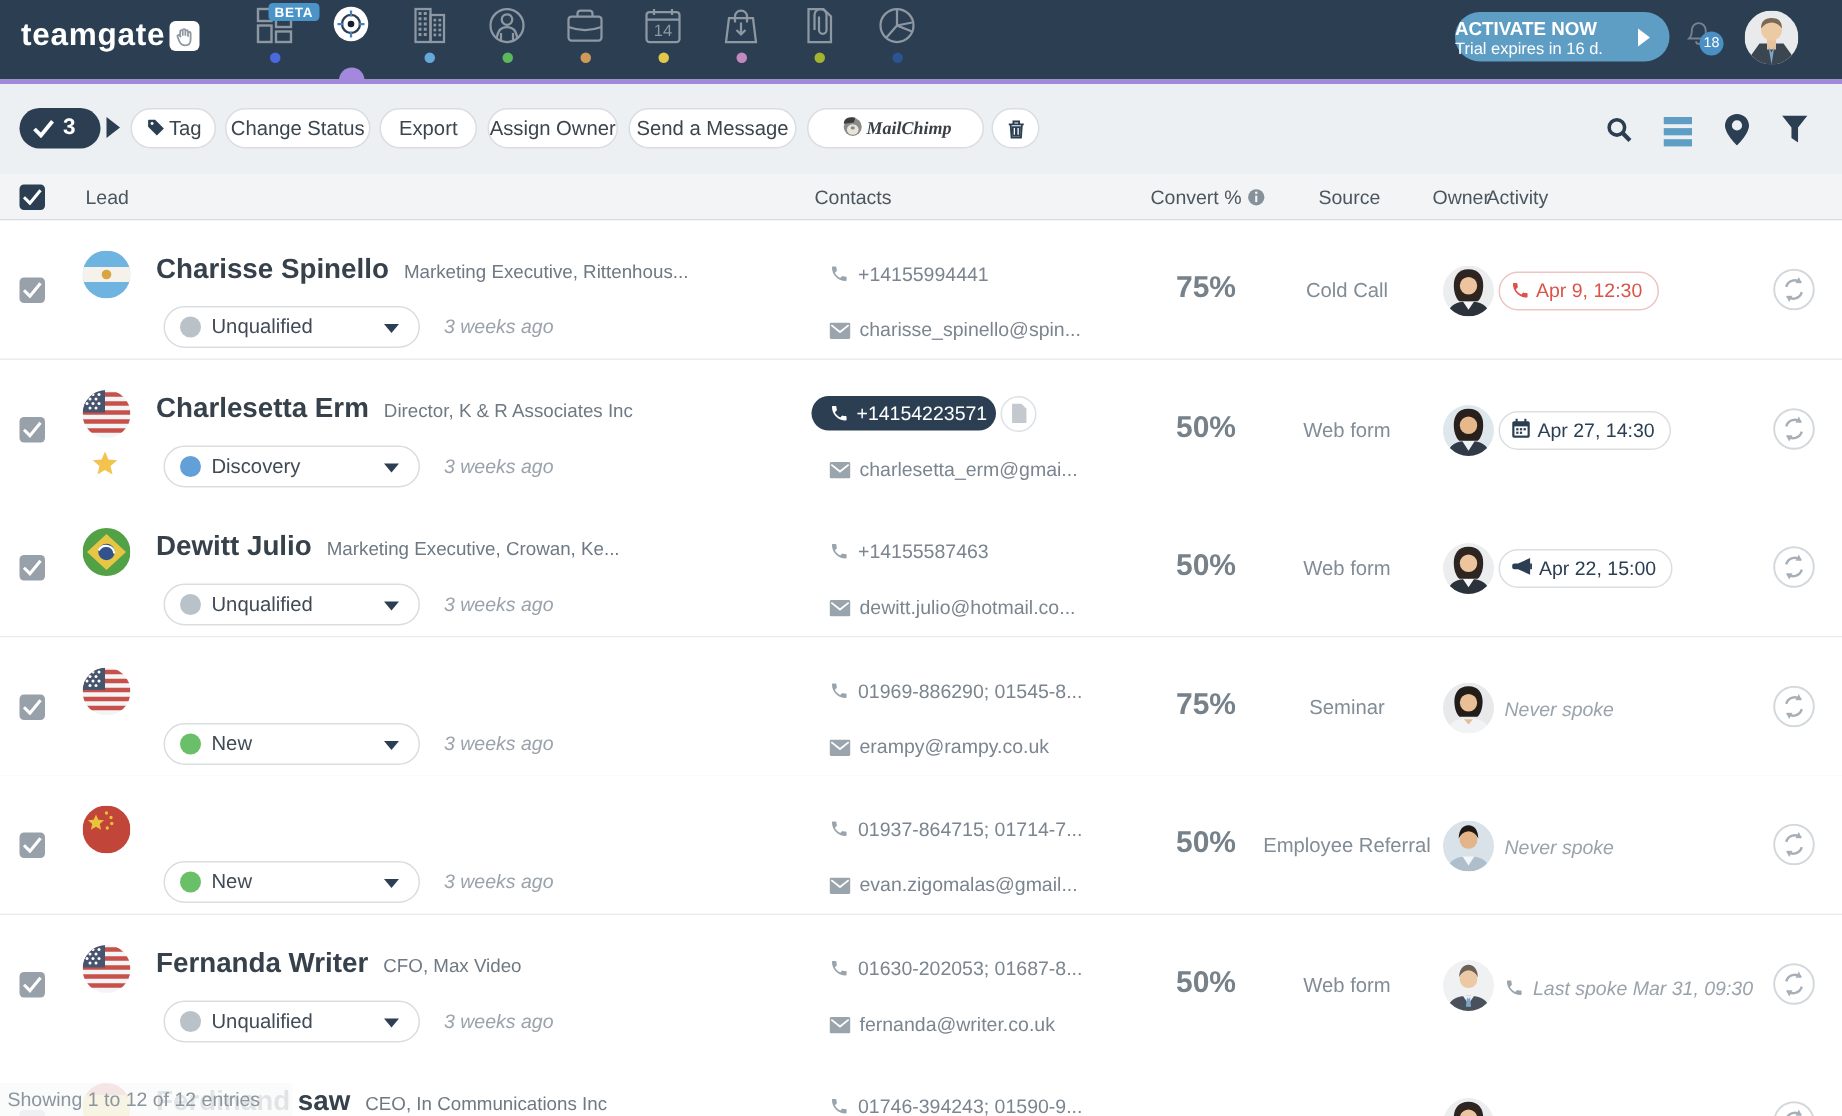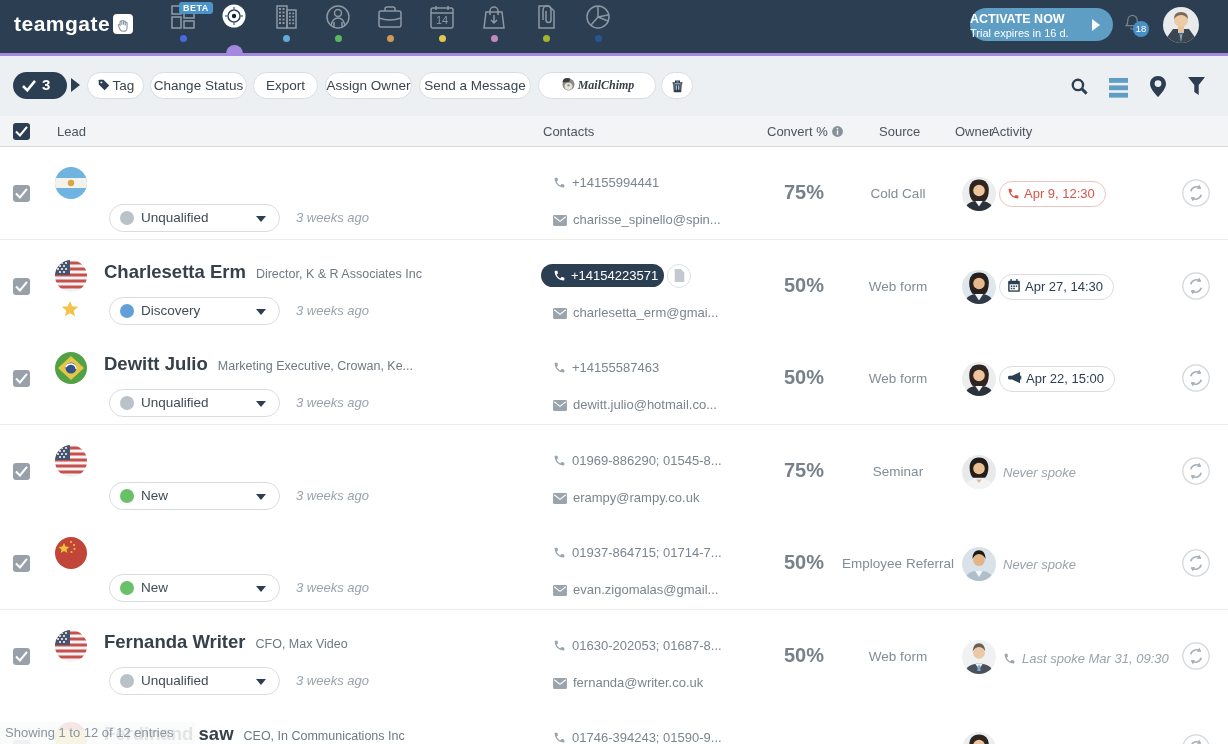--- a/index.html
+++ b/index.html
@@ -245,20 +245,21 @@
 
 <div class="row" style="top:147px">
   <div class="cb" style="left:13px;top:38px;background:#98a1aa;"><svg width="13" height="11" viewBox="0 0 16 14" style="margin:3px 0 0 2px">
           <path d="M1 7l5 5L15 1" fill="none" stroke="#fff" stroke-width="2.6"></path>
         </svg></div>
   <div class="flag"><svg width="32" height="32">
           <rect width="32" height="32" fill="#6fb3e0"></rect>
           <rect y="11" width="32" height="10" fill="#f4f2ea"></rect>
           <circle cx="16" cy="16" r="3.2" fill="#d9a441"></circle>
         </svg></div>
+  <div class="name">Charisse Spinello<span class="sub">Marketing Executive, Rittenhous...</span></div>
   <div class="pill">
         <div class="pdot" style="background:#b9c1c9"></div>
         <div class="ptext">Unqualified</div>
         <div class="caret"></div>
       </div>
   <div class="ago">3 weeks ago</div>
   <div class="contact" style="top:28px"><svg class="cicon" width="13" height="13" viewBox="0 0 24 24">
           <path d="M6.62 10.79c1.44 2.83 3.76 5.14 6.59 6.59l2.2-2.2c.27-.27.67-.36 1.02-.24 1.12.37 2.33.57 3.57.57.55 0 1 .45 1 1V20c0 .55-.45 1-1 1-9.39 0-17-7.61-17-17 0-.55.45-1 1-1h3.5c.55 0 1 .45 1 1 0 1.25.2 2.45.57 3.57.11.35.03.74-.25 1.02l-2.2 2.2z" fill="#9aa4ad"></path>
         </svg>+14155994441</div>
   <div class="contact" style="top:65px"><svg class="cicon" width="14" height="11" viewBox="0 0 24 19">

